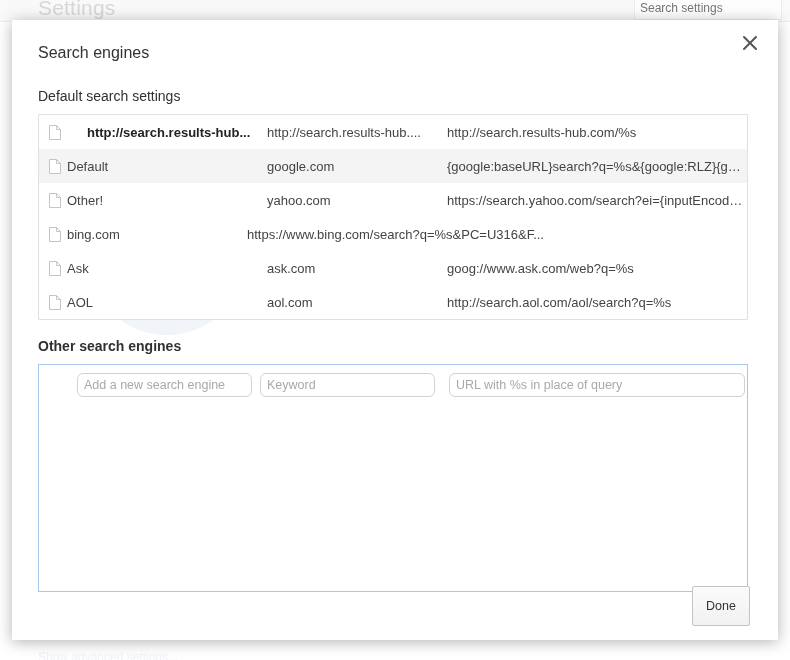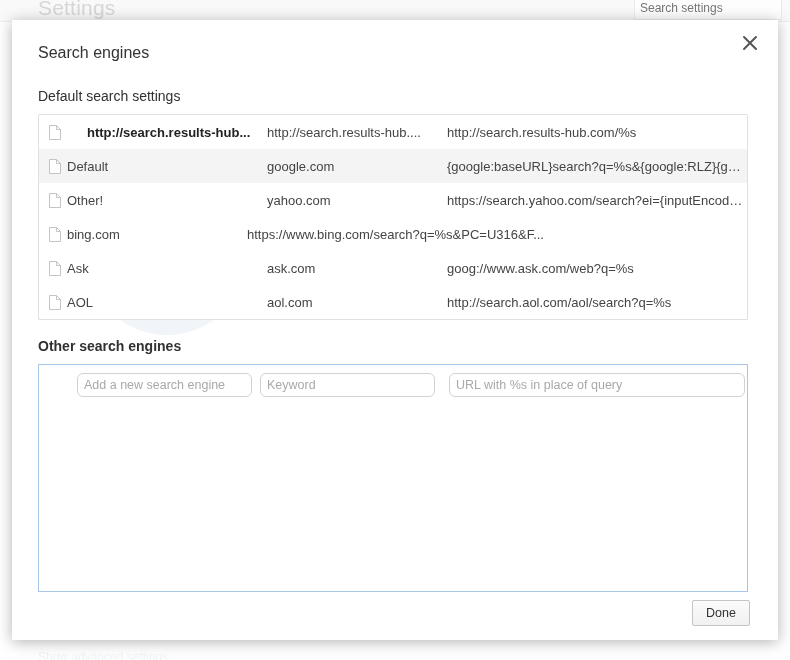--- a/index.html
+++ b/index.html
@@ -201,21 +201,21 @@
   .new-engine-row input::placeholder { color: #a9a9a9; }
   #new-engine-name    { flex: 0 0 160px; margin-left: 34px; }
   #new-engine-keyword { flex: 0 0 172px; }
   #new-engine-url     { flex: 0 0 296px; margin-left: 6px; }
 
   
   .done-btn {
     position: absolute;
     right: 28px; bottom: 14px;
     min-width: 58px;
-    height: 26px;
+    height: 40px;
     font-size: 12.5px;
     font-family: "Liberation Sans", sans-serif;
     color: #333;
     background: linear-gradient(#fbfbfb, #f1f1f1);
     border: 1px solid #c4c4c4;
     border-radius: 2px;
     cursor: pointer;
     padding: 0 4px;
   }
 </style>

